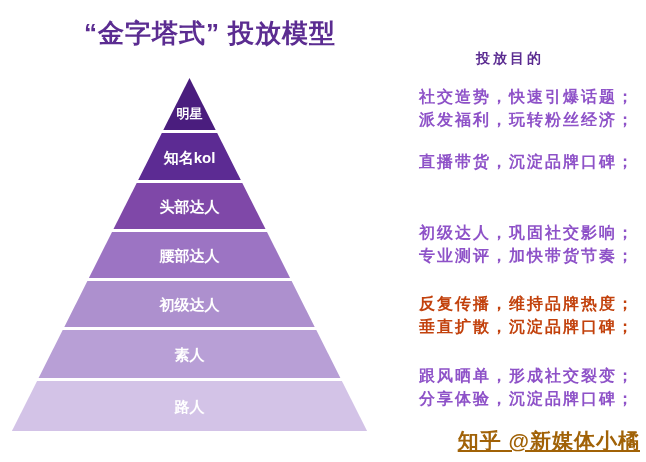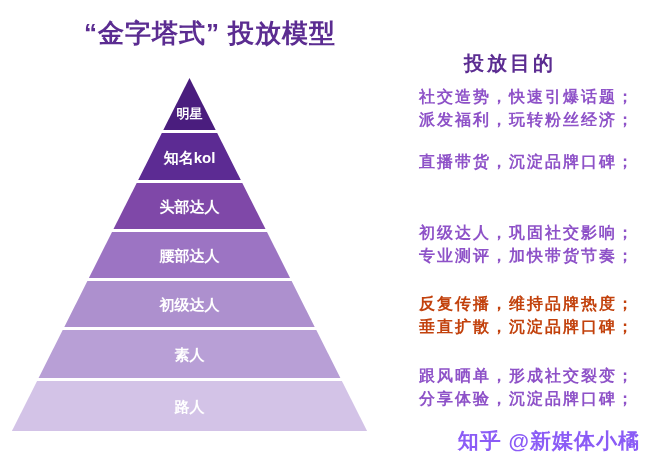--- a/index.html
+++ b/index.html
@@ -12,21 +12,21 @@
     font-size:26px;font-weight:bold;letter-spacing:1px;white-space:nowrap;
   }
   .pyramid-wrap{position:absolute;left:0;top:78px;width:390px;height:355px;}
   .pyramid-wrap svg{display:block;width:390px;height:355px;}
   .pyramid-wrap text{
     font-family:"Liberation Sans","DejaVu Sans",sans-serif;
     font-weight:bold;fill:#ffffff;text-anchor:middle;
   }
   .purpose-heading{
     position:absolute;left:400px;top:50px;width:220px;text-align:center;
-    font-size:20px;font-weight:bold;letter-spacing:3px;white-space:nowrap;
+    font-size:14px;font-weight:bold;letter-spacing:3px;white-space:nowrap;
   }
   .purpose-block{
     position:absolute;left:419px;width:243px;
     font-size:16px;font-weight:bold;letter-spacing:2px;line-height:23px;
     white-space:nowrap;
   }
   .purpose-line{display:block;}
   .watermark{
     position:absolute;right:6px;top:427px;
     font-size:21px;font-weight:bold;letter-spacing:1px;white-space:nowrap;
@@ -76,15 +76,15 @@
       <div class="purpose-block" style="top: 292px; color: #c2410c;">
         <span class="purpose-line">反复传播，维持品牌热度；</span>
         <span class="purpose-line">垂直扩散，沉淀品牌口碑；</span>
       </div>
       <div class="purpose-block" style="top: 364px; color: rgb(142, 82, 200);">
         <span class="purpose-line">跟风晒单，形成社交裂变；</span>
         <span class="purpose-line">分享体验，沉淀品牌口碑；</span>
       </div>
     </div>
 
-  <div class="watermark" style="color: #8b5cf6;">知乎 @新媒体小橘</div>
+  <div class="watermark" style="color: #a16207; text-decoration: underline;">知乎 @新媒体小橘</div>
 
 </div>
 
 </body></html>

